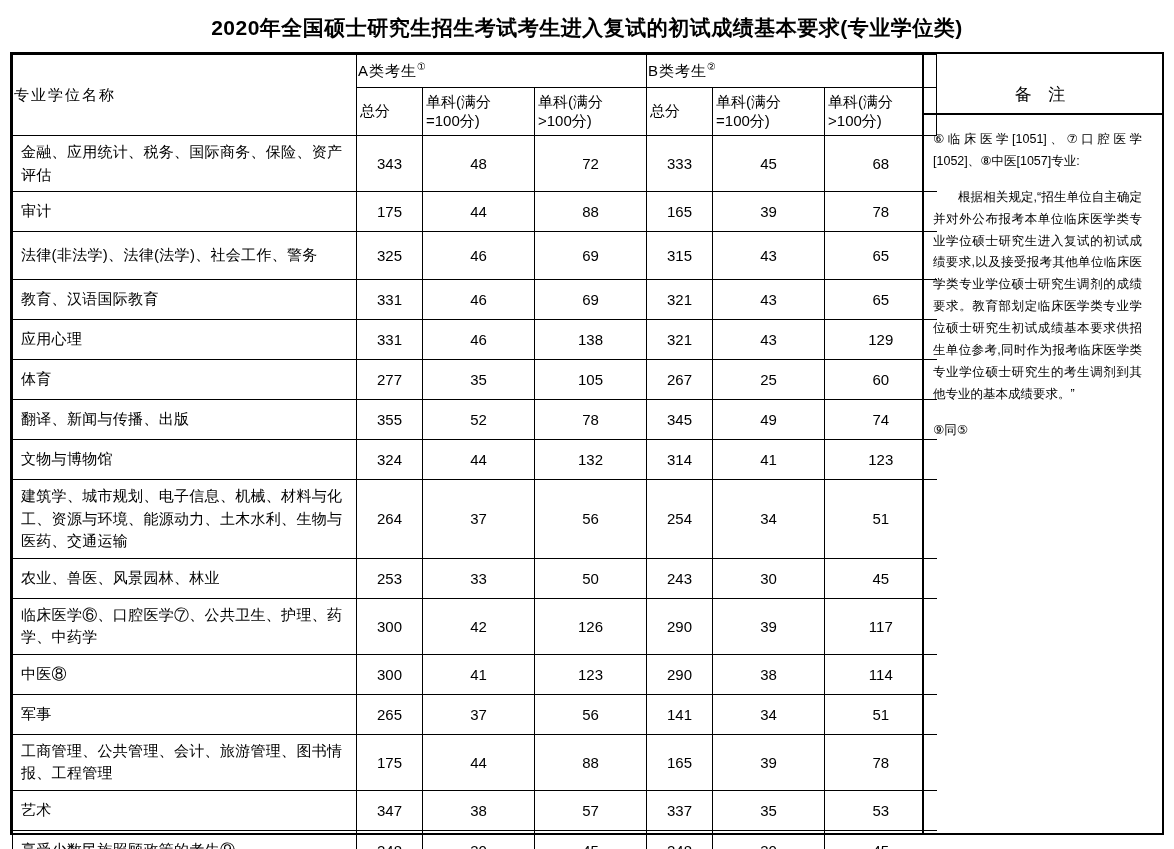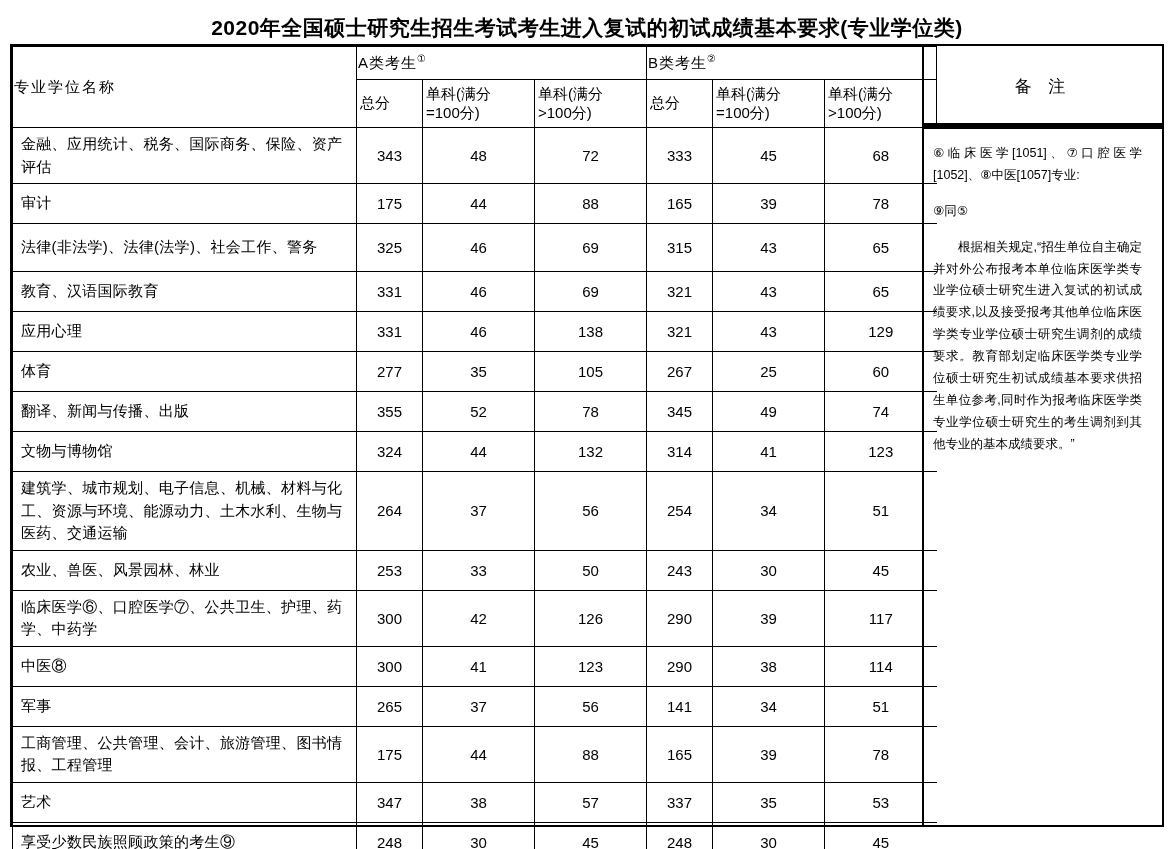--- a/index.html
+++ b/index.html
@@ -20,21 +20,21 @@
     height: 849px;
     box-sizing: border-box;
   }
   .title {
     text-align: center;
     font-family: "Liberation Sans", "DejaVu Sans", sans-serif;
     font-weight: bold;
     font-size: 21px;
     letter-spacing: 0.5px;
     padding-top: 14px;
-    padding-bottom: 2px;
+    padding-bottom: 10px;
   }
   .sheet {
     display: flex;
     align-items: stretch;
     margin: 0 10px;
     border: 2px solid #000;
     box-sizing: border-box;
     height: 783px;
   }
   .left-col {
@@ -112,23 +112,23 @@
     flex: 1 1 auto;
     display: flex;
     flex-direction: column;
     box-sizing: border-box;
   }
   .remark-head {
     font-family: "Liberation Sans", "DejaVu Sans", sans-serif;
     font-size: 17px;
     letter-spacing: 6px;
     text-align: center;
-    height: 83px;
+    height: 61px;
     line-height: 81px;
-    border-bottom: 6px solid #000000;
+    border-bottom: 2px solid #000000;
     box-sizing: border-box;
   }
   .remark-body {
     flex: 1 1 auto;
     font-family: "Liberation Sans", "DejaVu Sans", sans-serif;
     font-size: 12.5px;
     line-height: 1.75;
     padding: 14px 20px 0 9px;
     box-sizing: border-box;
     text-align: justify;
@@ -334,19 +334,19 @@
             </tr>
           </tbody>
       </table>
 
     </div>
 
     <div class="right-col">
       <div class="remark-head">备 注</div>
       <div class="remark-body">
         <p class="remark-p">⑥临床医学[1051]、⑦口腔医学[1052]、⑧中医[1057]专业:</p>
+        <p class="remark-p indent">根据相关规定,“招生单位自主确定并对外公布报考本单位临床医学类专业学位硕士研究生进入复试的初试成绩要求,以及接受报考其他单位临床医学类专业学位硕士研究生调剂的成绩要求。教育部划定临床医学类专业学位硕士研究生初试成绩基本要求供招生单位参考,同时作为报考临床医学类专业学位硕士研究生的考生调剂到其他专业的基本成绩要求。”</p>
         <p class="remark-p">⑨同⑤</p>
-        <p class="remark-p indent">根据相关规定,“招生单位自主确定并对外公布报考本单位临床医学类专业学位硕士研究生进入复试的初试成绩要求,以及接受报考其他单位临床医学类专业学位硕士研究生调剂的成绩要求。教育部划定临床医学类专业学位硕士研究生初试成绩基本要求供招生单位参考,同时作为报考临床医学类专业学位硕士研究生的考生调剂到其他专业的基本成绩要求。”</p>
       </div>
     </div>
 
   </div>
 </div>
 
 </body></html>

